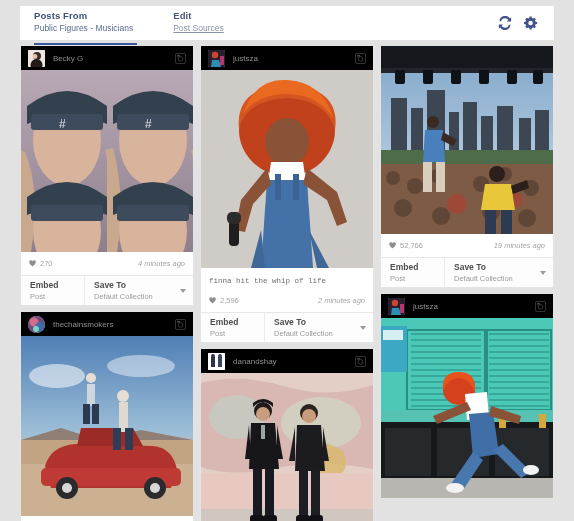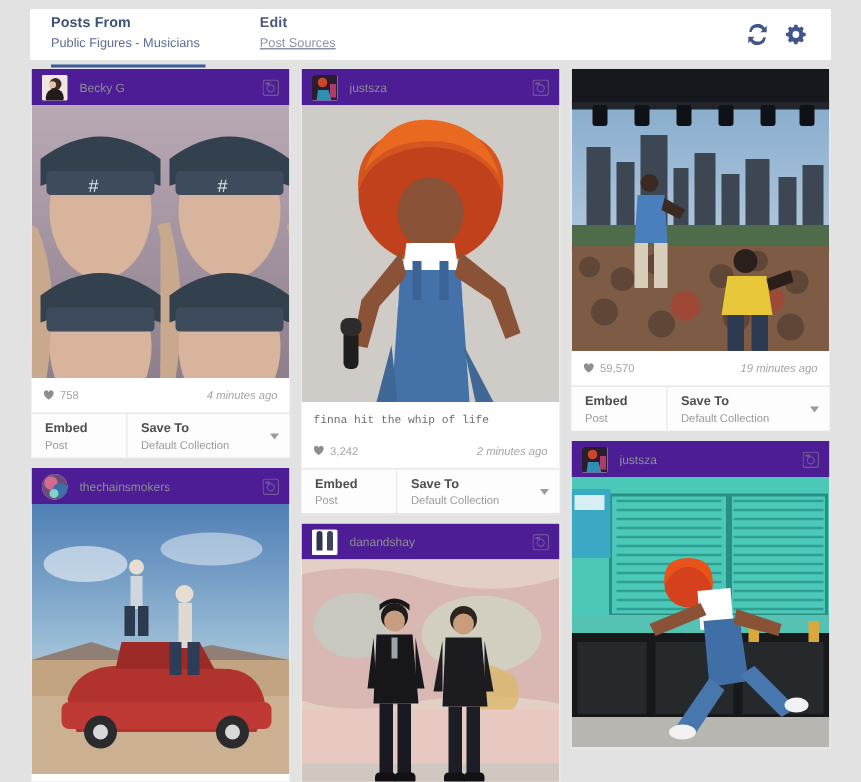--- a/index.html
+++ b/index.html
@@ -90,21 +90,21 @@
     border: 1px solid #e4e4e4;
     border-top: none;
     overflow: hidden;
   }
 
   .card-head {
     height: 24px;
     display: flex;
     align-items: center;
     padding: 0 7px;
-    background: #4c1d95;
+    background: #000000;
   }
   .avatar {
     width: 17px; height: 17px;
     flex: 0 0 17px;
     border-radius: 1px;
     overflow: hidden;
     background: #c9c9cf;
     position: relative;
   }
   .username {
@@ -298,21 +298,21 @@
             </g>
           </svg>
         </div>
         <div class="meta">
           <span class="likes">
             <span class="heart">
               <svg viewBox="0 0 12 12">
                   <path d="M6 11S.5 7.3.5 4A2.8 2.8 0 0 1 6 2.6 2.8 2.8 0 0 1 11.5 4C11.5 7.3 6 11 6 11z"></path>
                 </svg>
             </span>
-            <span class="like-count">758</span>
+            <span class="like-count">270</span>
           </span>
           <span class="time">4 minutes ago</span>
         </div>
         <div class="actions">
           <div class="act embed">
             <span class="act-title">Embed</span>
             <span class="act-sub">Post</span>
           </div>
           <div class="act saveto">
             <span class="act-title">Save To</span>
@@ -428,21 +428,21 @@
           </svg>
         </div>
         <div class="caption">finna hit the whip of life</div>
         <div class="meta">
           <span class="likes">
             <span class="heart">
               <svg viewBox="0 0 12 12">
                   <path d="M6 11S.5 7.3.5 4A2.8 2.8 0 0 1 6 2.6 2.8 2.8 0 0 1 11.5 4C11.5 7.3 6 11 6 11z"></path>
                 </svg>
             </span>
-            <span class="like-count">3,242</span>
+            <span class="like-count">2,596</span>
           </span>
           <span class="time">2 minutes ago</span>
         </div>
         <div class="actions">
           <div class="act embed">
             <span class="act-title">Embed</span>
             <span class="act-sub">Post</span>
           </div>
           <div class="act saveto">
             <span class="act-title">Save To</span>
@@ -581,21 +581,21 @@
             </g>
           </svg>
         </div>
         <div class="meta">
           <span class="likes">
             <span class="heart">
               <svg viewBox="0 0 12 12">
                   <path d="M6 11S.5 7.3.5 4A2.8 2.8 0 0 1 6 2.6 2.8 2.8 0 0 1 11.5 4C11.5 7.3 6 11 6 11z"></path>
                 </svg>
             </span>
-            <span class="like-count">59,570</span>
+            <span class="like-count">52,766</span>
           </span>
           <span class="time">19 minutes ago</span>
         </div>
         <div class="actions">
           <div class="act embed">
             <span class="act-title">Embed</span>
             <span class="act-sub">Post</span>
           </div>
           <div class="act saveto">
             <span class="act-title">Save To</span>

